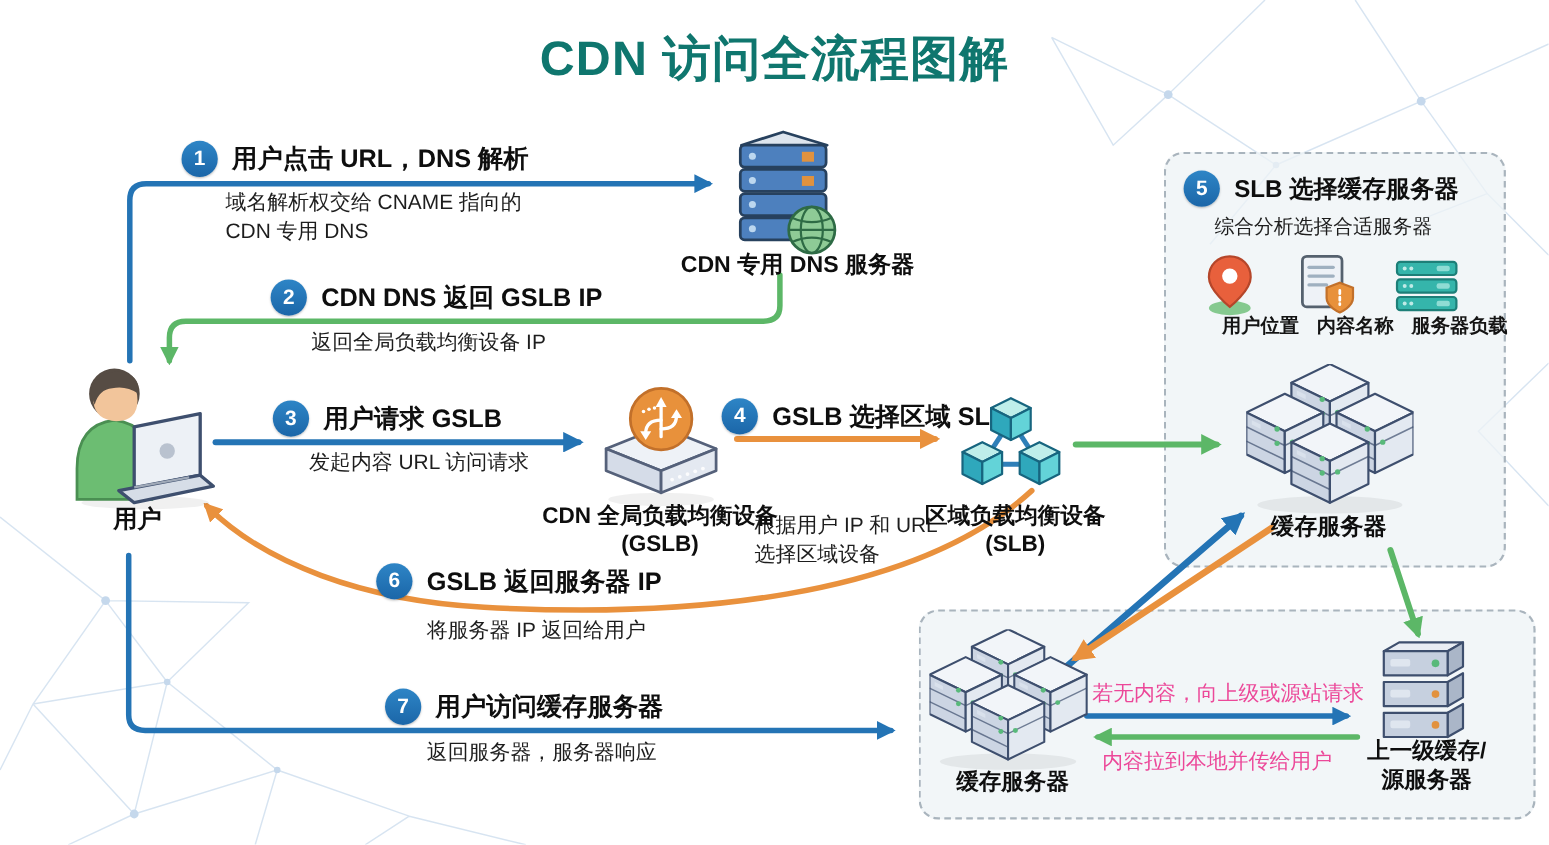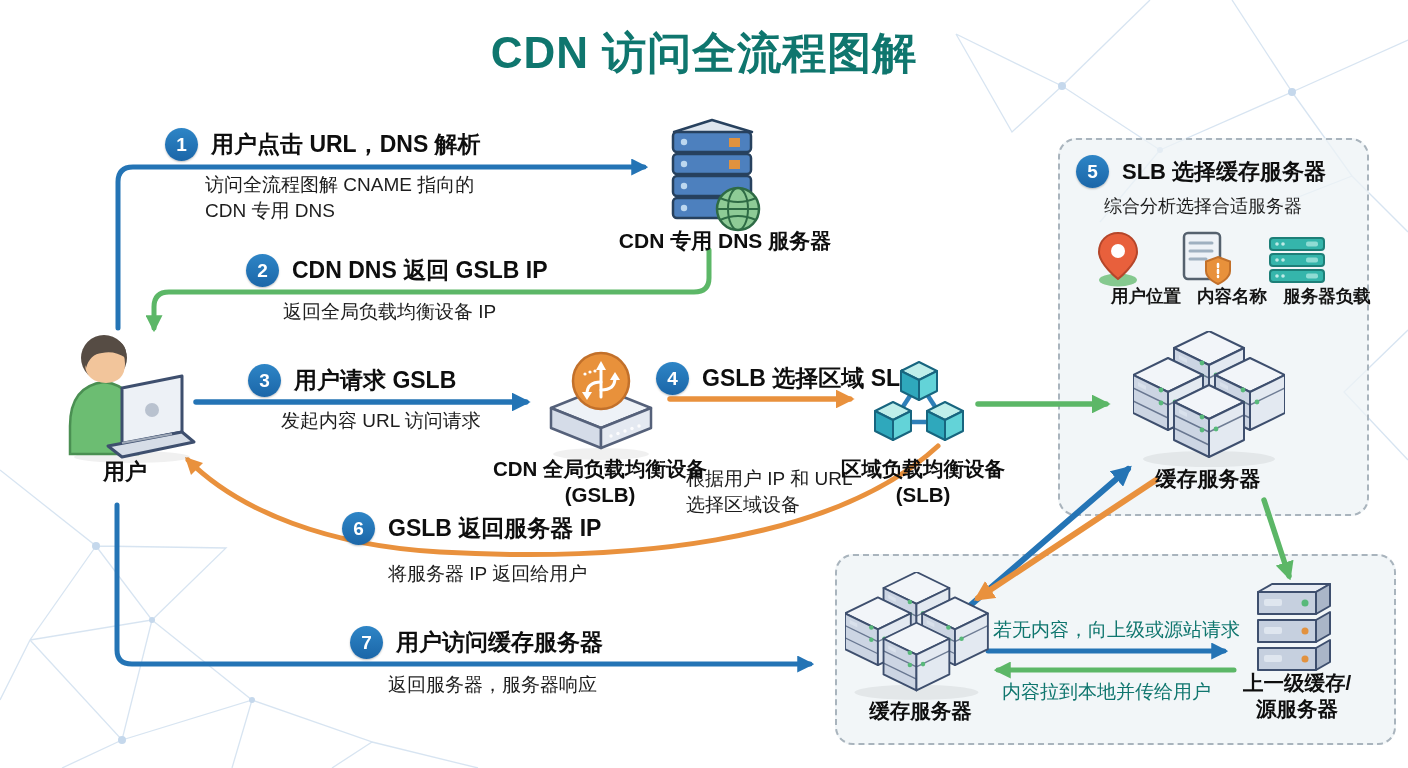--- a/index.html
+++ b/index.html
@@ -14,21 +14,21 @@
     width:33px;height:33px;border-radius:50%;background:linear-gradient(180deg,#2e85c6,#1b66a8);
     color:#fff;font-weight:800;font-size:19px;display:flex;align-items:center;justify-content:center;
     flex:0 0 33px;box-shadow:0 1px 2px rgba(0,0,0,.25);
   }
   .step-title{font-weight:800;font-size:23px;color:#0e0e0e;white-space:nowrap;}
   .step-sub{font-size:19px;color:#1d1d1d;line-height:1.35;white-space:pre-line;}
   .node-label{font-weight:800;font-size:21px;color:#0e0e0e;text-align:center;white-space:pre-line;line-height:1.25;}
   .factor-label{font-weight:700;font-size:17.5px;color:#141414;text-align:center;white-space:nowrap;margin-left:28px;}
   .dash-box{border:2.5px dashed #a9b4bd;border-radius:18px;background:rgba(238,243,246,.75);}
   .miss-title{font-weight:800;font-size:22.5px;color:#0e0e0e;white-space:nowrap;}
-  .miss-text{font-size:19px;color:#0f766e;white-space:nowrap;}
+  .miss-text{font-size:19px;color:#ec4899;white-space:nowrap;}
   svg{display:block;}
 </style>
 </head>
 <body>
 
 <div id="canvas">
 
   <svg class="abs" style="left:0;top:0;" width="1408" height="768">
     <g stroke="#d3e1f0" stroke-width="1.3" fill="none" opacity="0.9">
       <path d="M1150,0 L1062,86 L1160,150 M1062,86 L956,34 M956,34 L1012,132 L1062,86 M1160,150 L1292,92 L1232,0 M1292,92 L1408,40 M1292,92 L1352,176 L1408,232 M1160,150 L1100,222 M1352,176 L1260,212 M1408,330 L1344,392 L1408,460"></path>
@@ -73,21 +73,21 @@
     <path d="M988,651 L1224,651" stroke="#2474b5" stroke-width="5" stroke-linecap="round" marker-end="url(#mb)"></path>
     <path d="M1234,670 L998,670" stroke="#5cb767" stroke-width="5" stroke-linecap="round" marker-end="url(#mg)"></path>
   </svg>
 
   <div class="abs" id="title">CDN 访问全流程图解</div>
 
   <div class="abs step" style="left:165px;top:128px;">
     <div class="badge">1</div>
     <div class="step-title">用户点击 URL，DNS 解析</div>
   </div>
-  <div class="abs step-sub" style="left:205px;top:172px;">访问全流程图解 CNAME 指向的
+  <div class="abs step-sub" style="left:205px;top:172px;">域名解析权交给 CNAME 指向的
 CDN 专用 DNS</div>
 
   <div class="abs step" style="left:246px;top:254px;">
     <div class="badge">2</div>
     <div class="step-title">CDN DNS 返回 GSLB IP</div>
   </div>
   <div class="abs step-sub" style="left:283px;top:299px;">返回全局负载均衡设备 IP</div>
 
   <div class="abs step" style="left:248px;top:364px;">
     <div class="badge">3</div>

